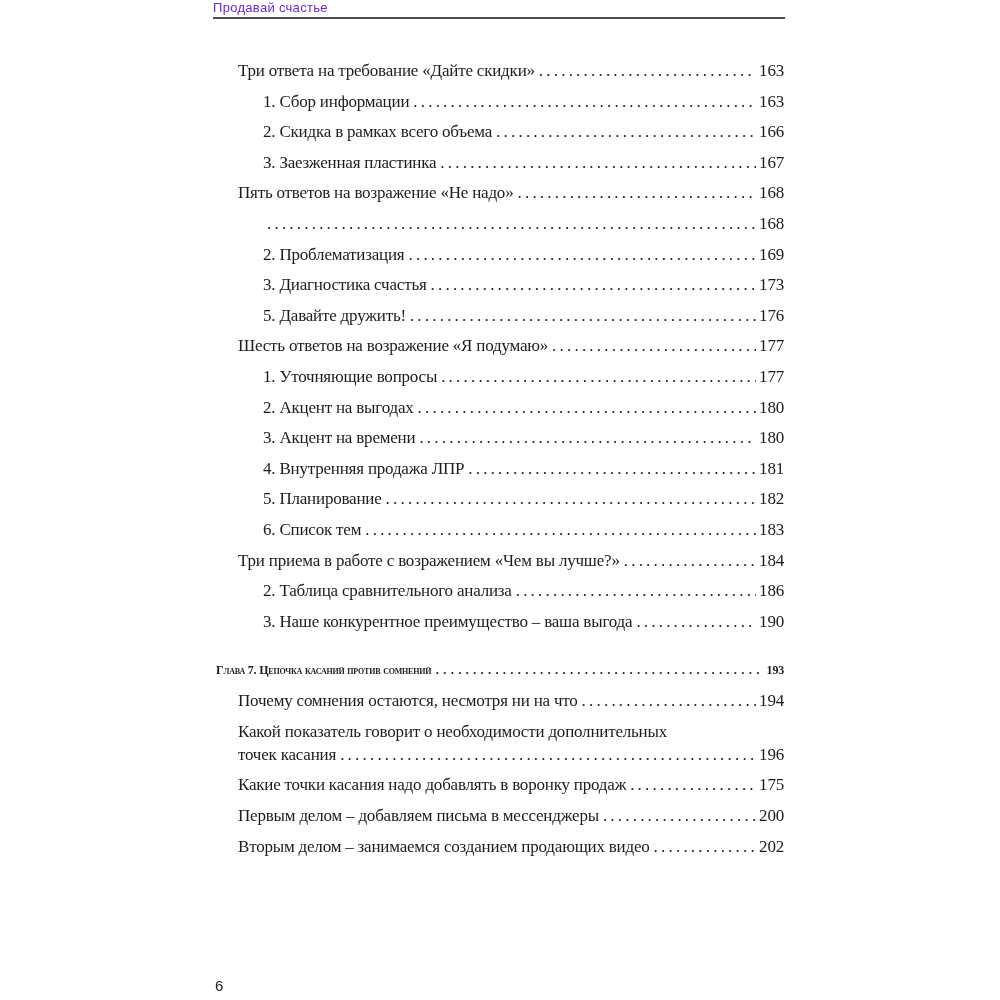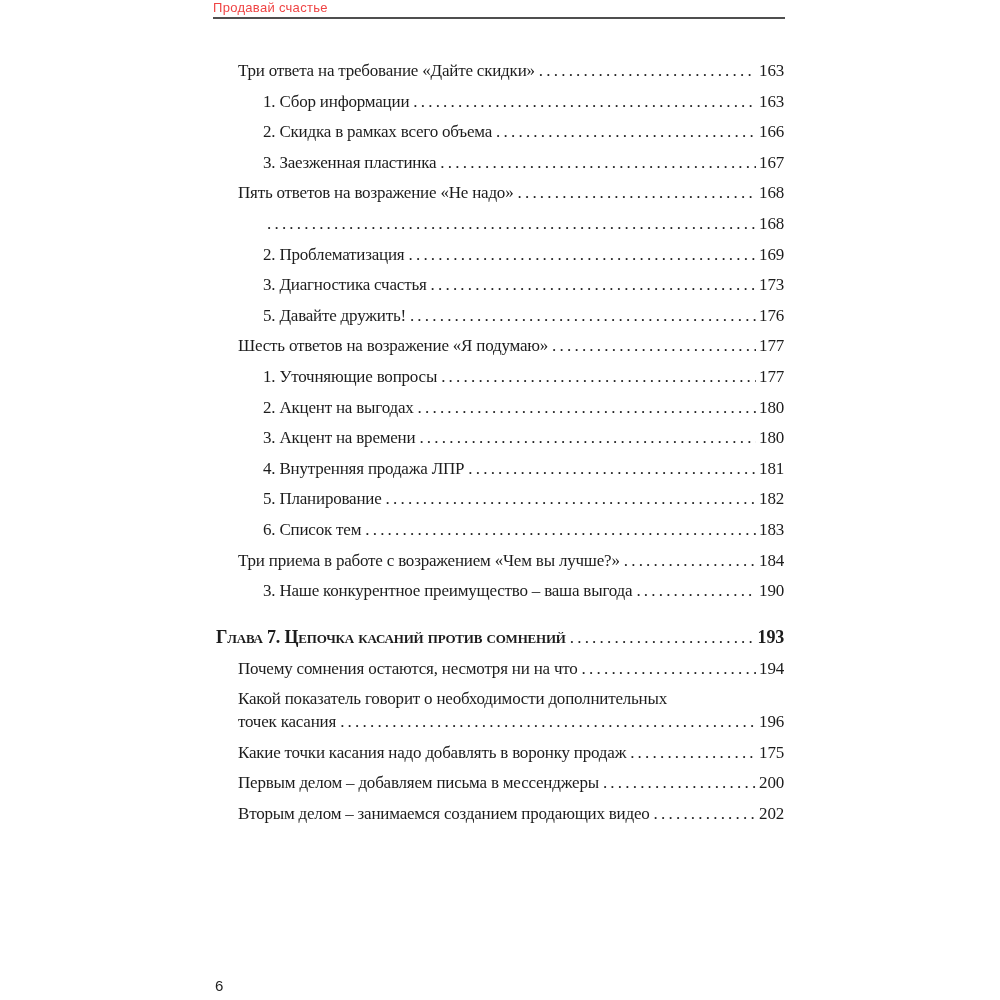--- a/index.html
+++ b/index.html
@@ -21,21 +21,21 @@
     position: absolute;
     left: 213px;
     top: 1px;
     width: 572px;
     padding-bottom: 3px;
     border-bottom: 2px solid #4f4f4f;
   }
   .book-title {
     font-size: 13px;
     line-height: 13px;
-    color: #ef4444;
+    color: #6d28d9;
     letter-spacing: 0.3px;
   }
   .toc {
     position: absolute;
     left: 216px;
     top: 59px;
     width: 568px;
   }
   .toc-entry { margin-bottom: 7.6px; font-family: Liberation Serif, serif; }
   .toc-line {
@@ -44,21 +44,21 @@
     line-height: 23px;
     font-size: 17px;
     letter-spacing: -0.2px;
   }
   .toc-entry.section .toc-line { padding-left: 22px; }
   .toc-entry.subsection .toc-line { padding-left: 47px; }
   .toc-entry.chapter { margin-top: 24px; }
   .toc-entry.chapter .toc-line {
     font-weight: bold;
     font-variant: small-caps;
-    font-size: 18px;
+    font-size: 12px;
   }
   .toc-title { white-space: nowrap; }
   .leader {
     flex: 1 1 auto;
     overflow: hidden;
     white-space: nowrap;
     margin: 0 3px 0 4px;
     letter-spacing: 3.2px;
     color: #222222;
     font-variant: normal;
@@ -200,20 +200,27 @@
       </div>
       <div class="toc-entry section">
         <div class="toc-line">
           <span class="toc-title">Три приема в работе с возражением «Чем вы лучше?»</span>
           <span class="leader"></span>
           <span class="page-num">184</span>
         </div>
       </div>
       <div class="toc-entry subsection">
         <div class="toc-line">
+          <span class="toc-title">2. Таблица сравнительного анализа</span>
+          <span class="leader"></span>
+          <span class="page-num">186</span>
+        </div>
+      </div>
+      <div class="toc-entry subsection">
+        <div class="toc-line">
           <span class="toc-title">3. Наше конкурентное преимущество – ваша выгода</span>
           <span class="leader"></span>
           <span class="page-num">190</span>
         </div>
       </div>
       <div class="toc-entry chapter">
         <div class="toc-line">
           <span class="toc-title">Глава 7. Цепочка касаний против сомнений</span>
           <span class="leader"></span>
           <span class="page-num">193</span>

